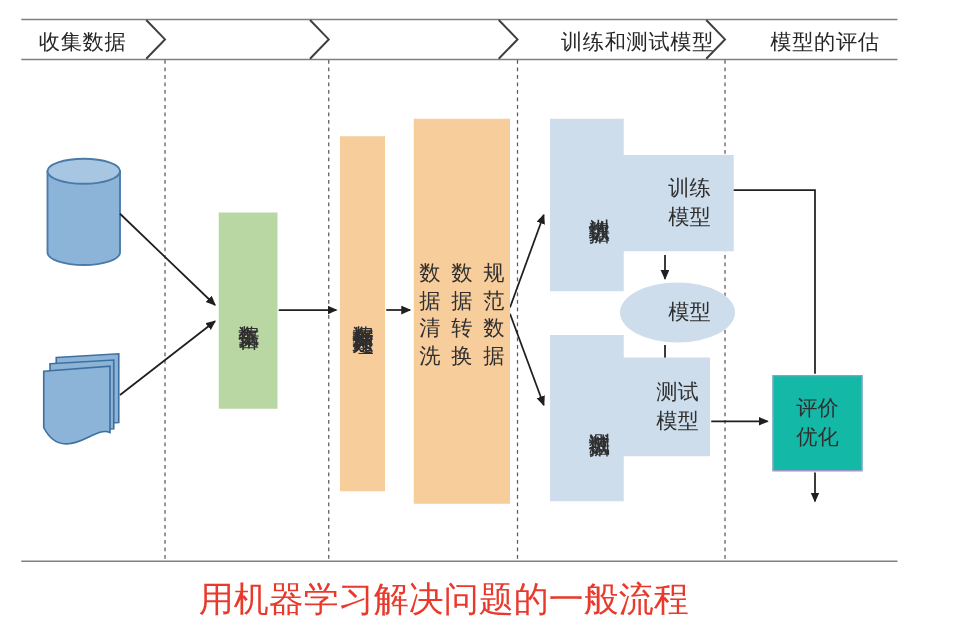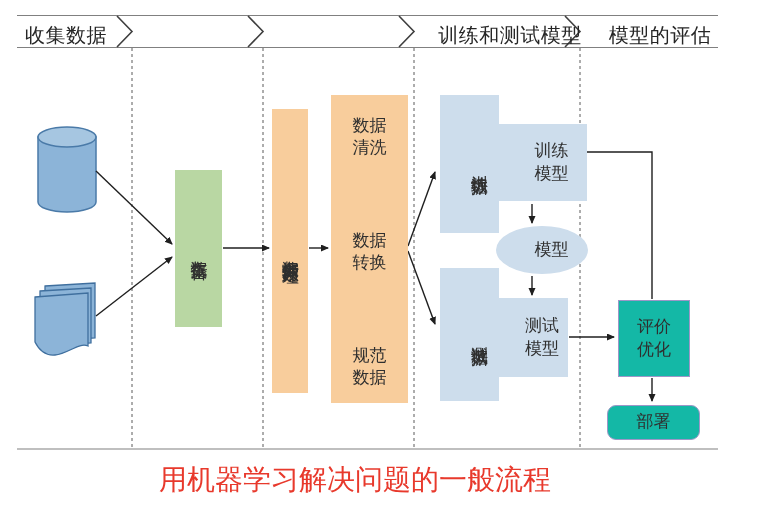--- a/index.html
+++ b/index.html
@@ -1,29 +1,29 @@
 <!DOCTYPE html>
 <html><head>
 <meta charset="utf-8">
 <style>
   html,body{margin:0;padding:0;background:#ffffff;}
   .page{position:relative;width:779px;height:509px;background:#ffffff;overflow:hidden;
         font-family:"Liberation Sans","DejaVu Sans",sans-serif;color:#2f2f2f;}
   svg.layer{position:absolute;left:0;top:0;}
   .banner-label{position:absolute;top:22px;transform:translateX(-50%);
-        font-size:20px;letter-spacing:0.5px;white-space:nowrap;color:#262626;}
+        font-size:17px;letter-spacing:0.5px;white-space:nowrap;color:#262626;}
   .box{position:absolute;display:flex;align-items:center;justify-content:center;
         font-size:17px;line-height:1.3;font-weight:500;}
   .vtext{writing-mode:vertical-rl;text-orientation:upright;letter-spacing:1px;}
   .two{white-space:pre-line;text-align:center;}
   .green{background:#b9d7a3;}
   .orange{background:#f8cd9c;}
   .blue{background:#cdddec;padding-left:19px;}
   .purple{background:#14b8a6;border:1px solid #9d96c8;}
-  .steps{flex-direction:column;justify-content:space-between;align-items:center;
+  .steps{justify-content:space-between;align-items:center;
         padding:20px 0 14px 0;box-sizing:border-box;}
   .step{white-space:pre-line;text-align:center;}
   .ellipse{border-radius:50%;}
   .pill{border-radius:9px;}
   .caption{position:absolute;top:461px;left:355px;transform:translateX(-50%);
         font-size:28px;color:#e8392c;white-space:nowrap;font-weight:500;}
 </style>
 </head>
 <body>
 
@@ -95,23 +95,22 @@
 
   <div class="box blue vtext" style="left:440px;top:95px;width:40px;height:138px">训练数据</div>
 
   <div class="box blue two" style="left:497px;top:124px;width:71px;height:77px">训练
 模型</div>
 
   <div class="box blue ellipse" style="left:496px;top:226px;width:73px;height:48px">模型</div>
 
   <div class="box blue vtext" style="left:440px;top:268px;width:40px;height:133px">测试数据</div>
 
-  <div class="box blue two" style="left:497px;top:298px;width:52px;height:79px">测试
+  <div class="box blue two" style="left:497px;top:286px;width:52px;height:79px">测试
 模型</div>
 
   <div class="box purple two" style="left:618px;top:300px;width:70px;height:75px">评价
 优化</div>
 
-  <div class="box purple pill" style="left:607px;top:405px;width:91px;height:33px">部署</div>
 
   <div class="caption">用机器学习解决问题的一般流程</div>
 
 </div>
 
 </body></html>

